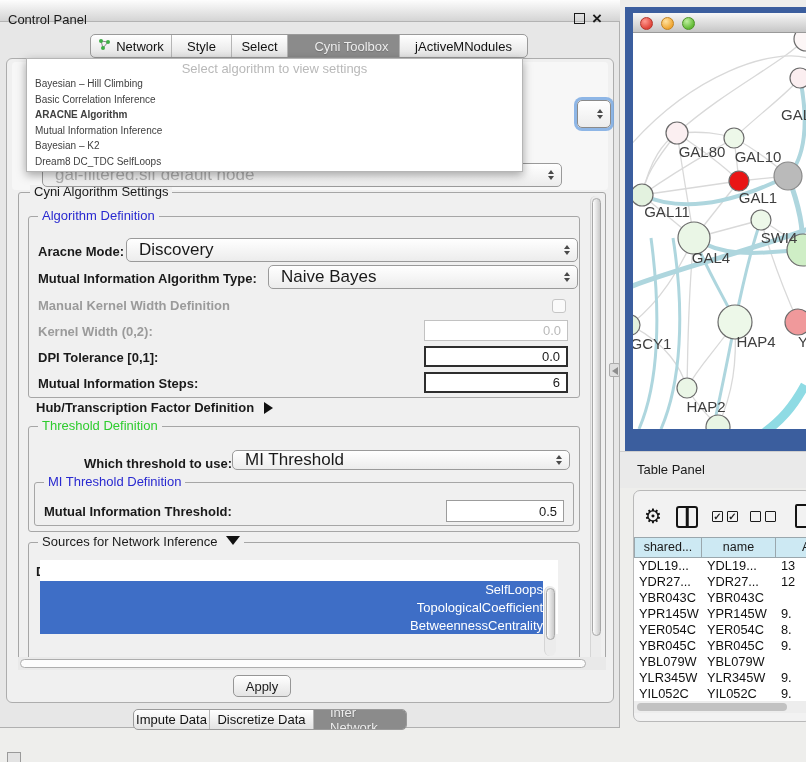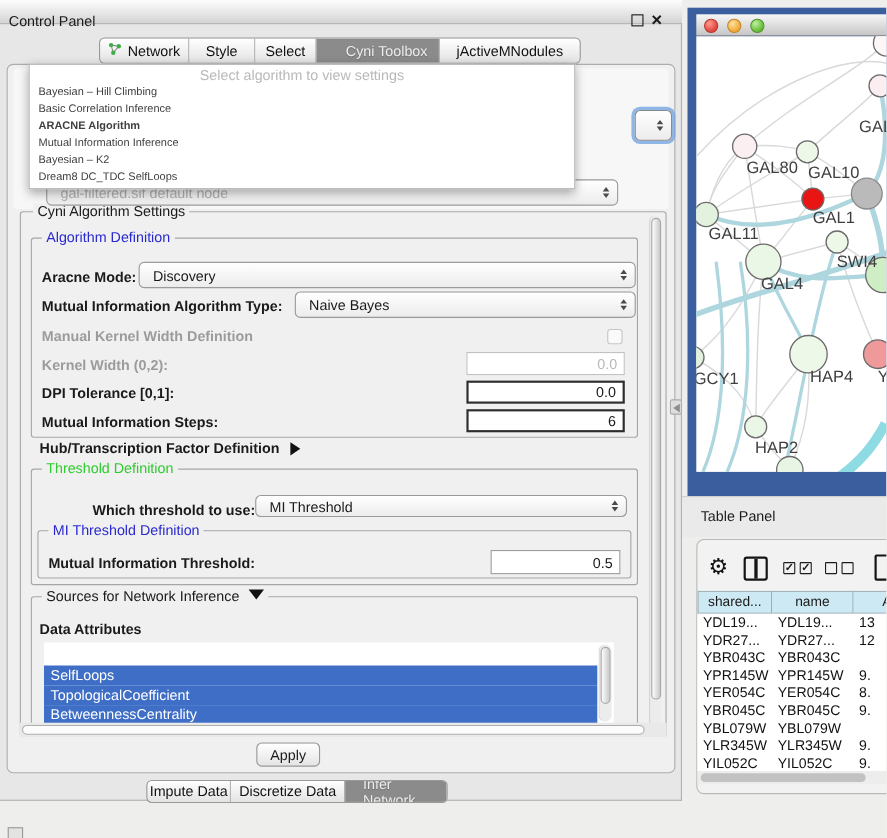--- a/index.html
+++ b/index.html
@@ -30,21 +30,21 @@
   #top-tabs{left:90px; top:34px;}
   #bottom-tabs{left:133px; top:709px; height:21px;}
   #bottom-tabs .seg{font-size:13px;}
 
   .cp-content{left:6px; top:58px; width:608px; height:645px; background:#f0f0f0;
       border:1px solid #adadad; border-radius:6px;}
   .content-top{left:12px; top:62px; width:596px; height:128px; background:#f7f7f7; border-radius:4px;}
 
   
   .combo{background:linear-gradient(#ffffff,#ececec); border:1px solid #9a9a9a;
-      border-radius:5px; font-size:13px; display:flex; align-items:center; padding:0 20px 0 12px;}
+      border-radius:5px; font-size:17px; display:flex; align-items:center; padding:0 20px 0 12px;}
   .combo .val{white-space:nowrap; overflow:hidden;}
   .stepper{position:absolute; right:7px; top:50%; transform:translateY(-50%);
       display:flex; flex-direction:column; gap:2px;}
   .stepper i{display:block; width:0; height:0; border-left:3.5px solid transparent;
       border-right:3.5px solid transparent;}
   .stepper i.up{border-bottom:4px solid #4a4a4a;}
   .stepper i.dn{border-top:4px solid #4a4a4a;}
 
   .hidden-combo{left:42px; top:163px; width:520px; height:24px; z-index:4; color:#b0b0b0;}
   .blue-frag{left:577px; top:100px; width:25px; height:28px; background:linear-gradient(#fff,#ececec);
@@ -256,21 +256,21 @@
   <div class="abs flabel" style="left:44px; top:504px;">Mutual Information Threshold:</div>
   <div class="abs field" style="left:446px; top:500px; width:118px; height:22px;">
     <span>0.5</span>
   </div>
 
   <div class="abs group" style="left:28px; top:542px; width:552px; height:126px;"></div>
   <div class="abs gtitle" style="left:38px; top:535px;">
     <span>Sources for Network Inference</span><span class="arrow-down"></span>
   </div>
   <div class="abs flabel" style="left:36px; top:564px;">Data Attributes</div>
-  <div class="abs attr-list" id="attr-list" style="left:40px; top:584px; width:518px; height:74px; padding-top:21px;">
+  <div class="abs attr-list" id="attr-list" style="left:40px; top:560px; width:518px; height:74px; padding-top:21px;text-align:right;">
       <div class="attr-item">SelfLoops</div>
       <div class="attr-item">TopologicalCoefficient</div>
       <div class="attr-item">BetweennessCentrality</div>
       <div class="attr-item">gal4RGexp</div>
     </div>
   <div class="abs vsb" style="left:544px; top:586px; width:12px; height:70px;">
     <span class="thumb" style="top:2px; height:52px;"></span>
   </div>
 
   <div class="abs hsb" style="left:18px; top:657px; width:588px; height:13px;">

